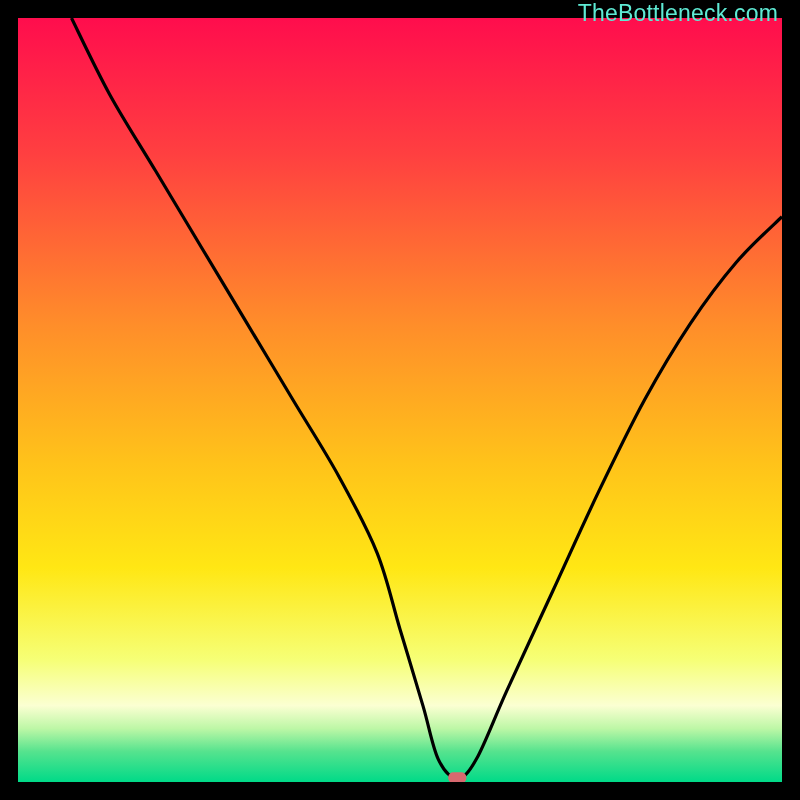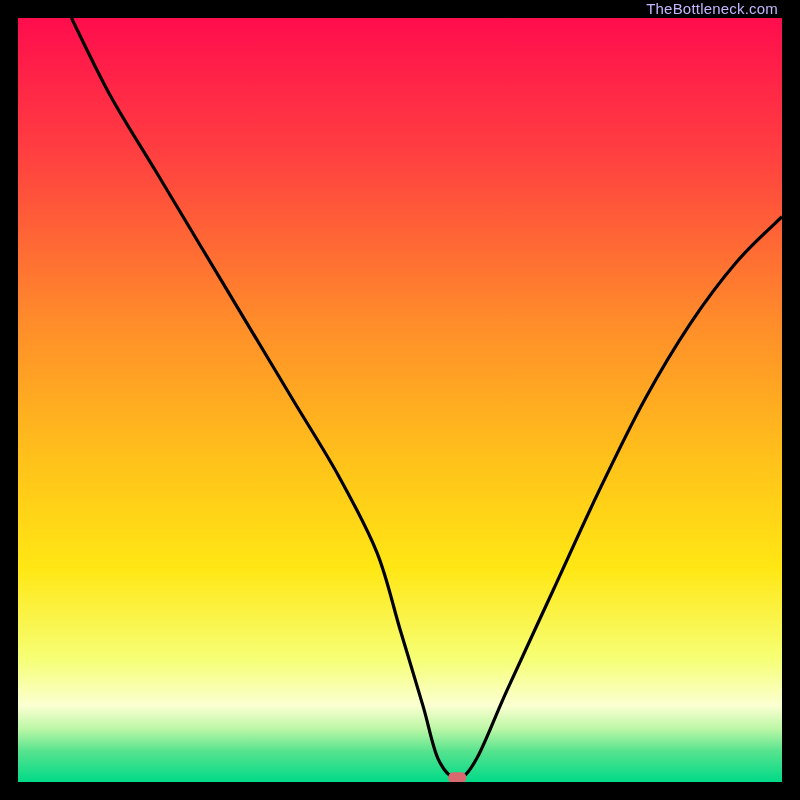--- a/index.html
+++ b/index.html
@@ -16,22 +16,22 @@
     left: 18px;
     top: 18px;
     width: 764px;
     height: 764px;
     background: #000;
   }
   .watermark {
     position: absolute;
     top: 0px;
     right: 22px;
-    color: #c4b5fd;
-    font-size: 15px;
+    color: #5eead4;
+    font-size: 23px;
     letter-spacing: 0.2px;
     font-weight: 500;
     z-index: 5;
   }
   svg {
     display: block;
   }
 </style>
 </head>
 <body>

